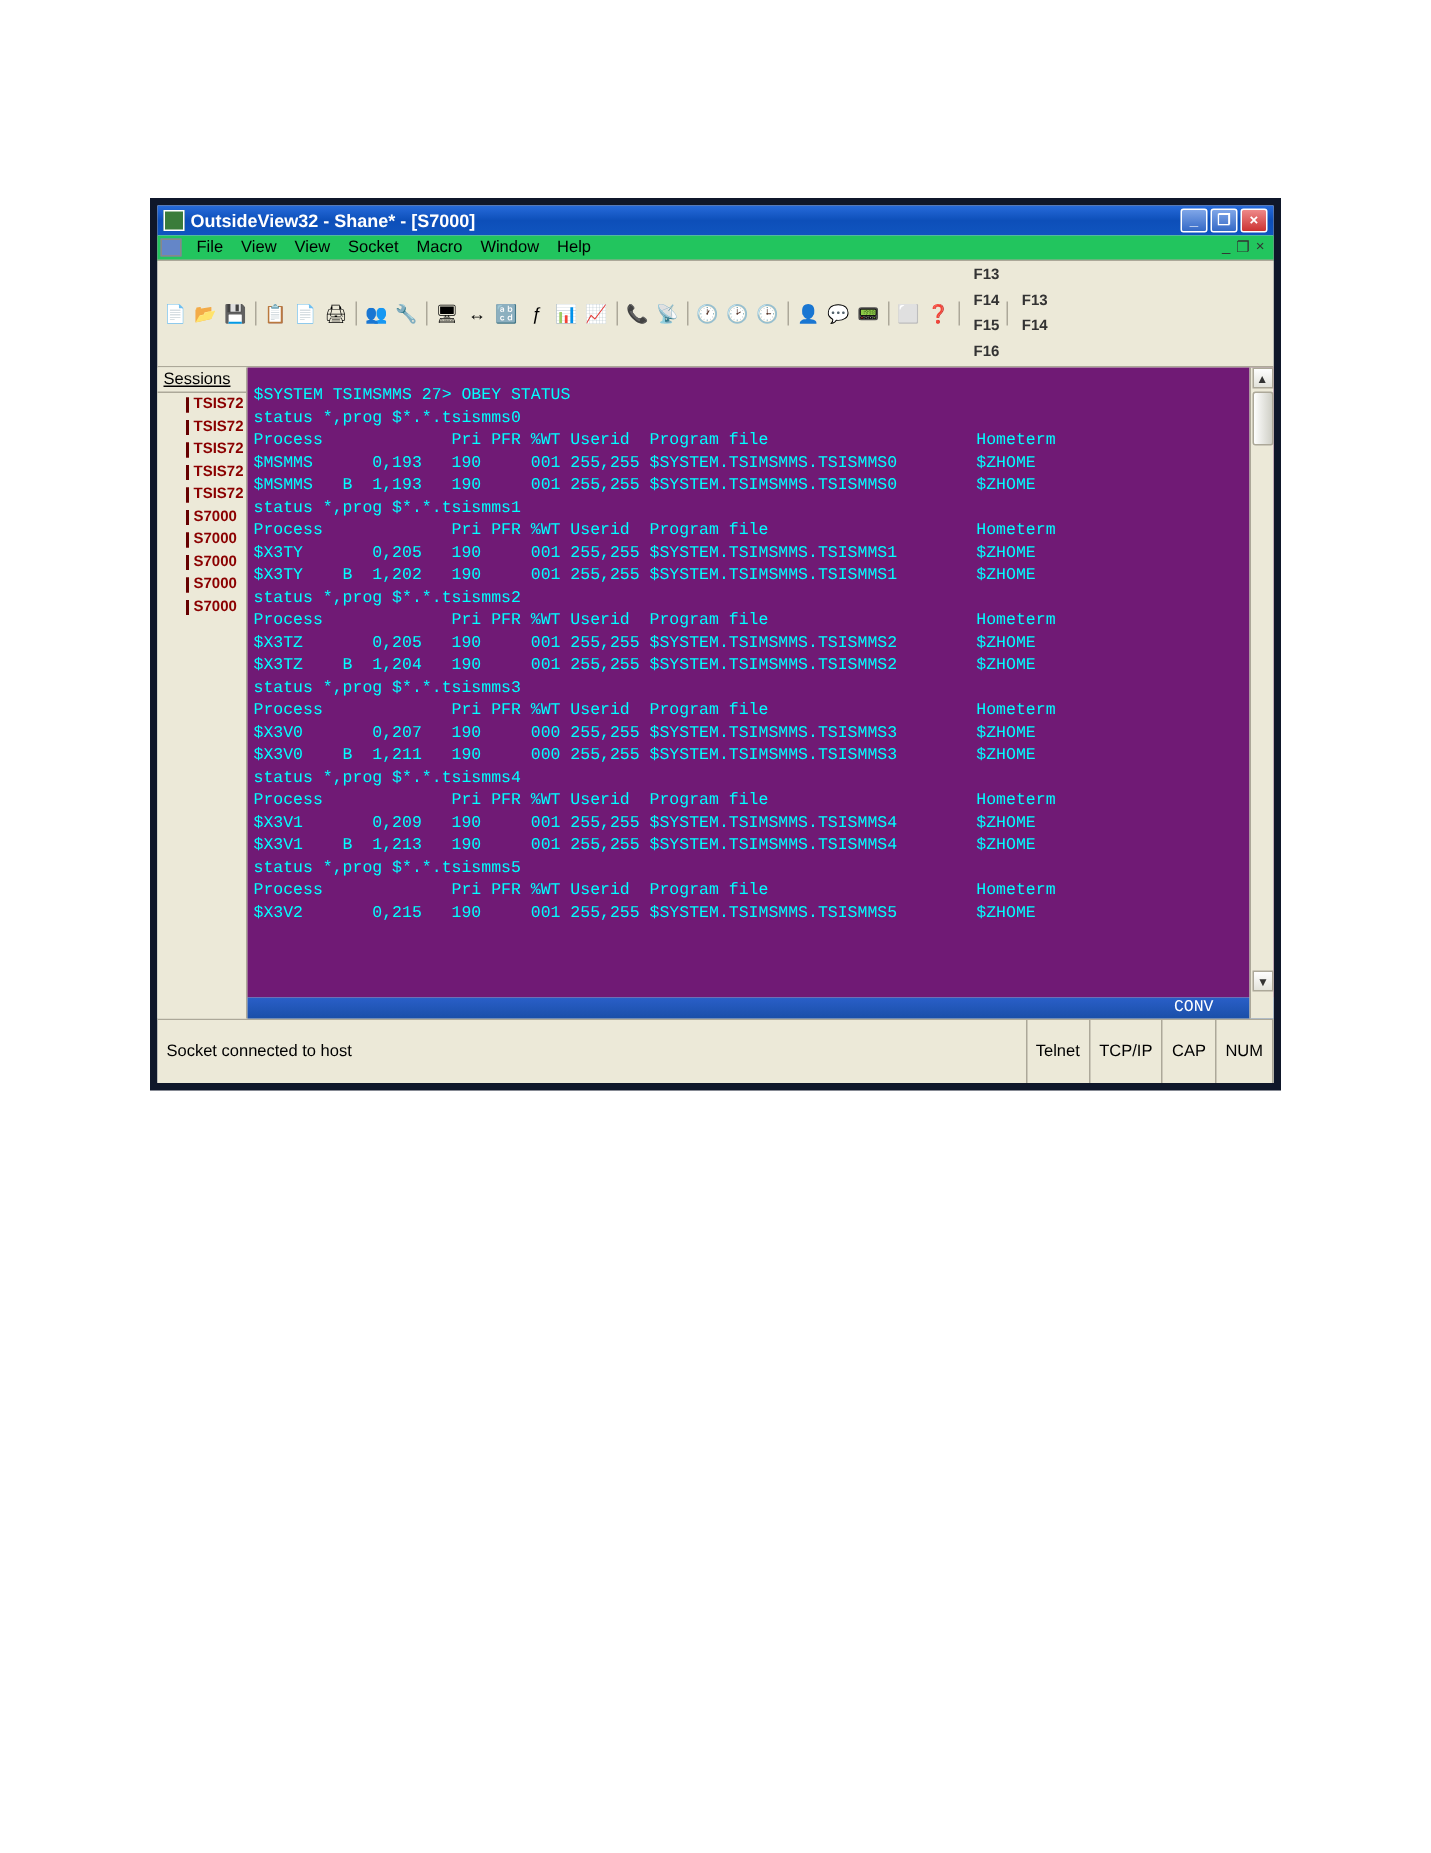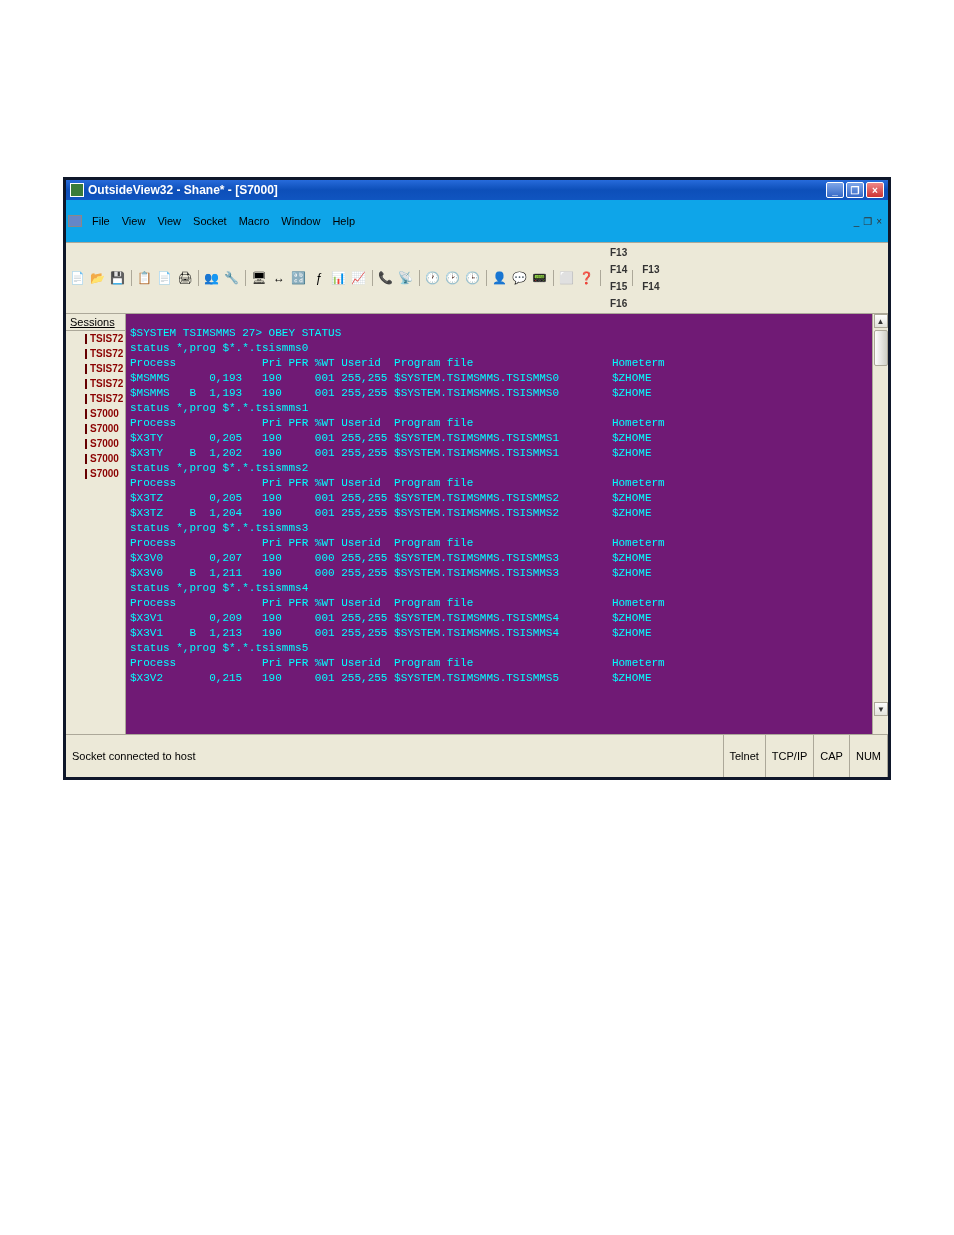--- a/index.html
+++ b/index.html
@@ -1,24 +1,24 @@
 <!DOCTYPE html>
 <html><head>
   <meta charset="utf-8">
   <style>
     * { margin: 0; padding: 0; box-sizing: border-box; font-family: Tahoma, Arial, sans-serif; }
     body { background: #fff; width: 954px; height: 1235px; padding: 80px 60px; }
-    .window { width: 828px; border: 3px solid #0f172a; margin: 97px auto 0; }
+    .window { width: 754px; border: 5px solid #0f172a; margin: 52px auto 0; }
     .titlebar { background: linear-gradient(to right, #0a246a, #a6caf0 50%, #0a246a); background: linear-gradient(to bottom, #276bdb 0%, #0d4fb9 50%, #1055c0 100%); color: #fff; display: flex; align-items: center; padding: 2px 4px; font-size: 12px; font-weight: bold; }
     .titlebar-icon { width: 14px; height: 14px; background: #3a7c3a; margin-right: 4px; border: 1px solid #fff; }
     .titlebar-text { flex: 1; }
     .win-btns { display: flex; gap: 2px; }
     .win-btn { width: 18px; height: 16px; background: linear-gradient(#7fa6e8,#3569c6); border: 1px solid #fff; border-radius: 2px; display: flex; align-items: center; justify-content: center; font-size: 10px; color: #fff; font-weight: bold; }
     .win-btn.close { background: linear-gradient(#e88,#c33); }
-    .menubar { background: #0ea5e9; display: flex; font-size: 11px; padding: 14px 2px; border-bottom: 1px solid #aca899; align-items: center; text-align: right; }
+    .menubar { background: #22c55e; display: flex; font-size: 11px; padding: 1px 2px; border-bottom: 1px solid #aca899; align-items: center; text-align: right; }
     .menu-icon { width: 14px; height: 12px; background: #6486c8; margin-right: 4px; border: 1px solid #888; }
     .menu-item { padding: 1px 6px; cursor: pointer; }
     .doc-ctrls { margin-left: auto; display: flex; gap: 4px; padding-right: 4px; font-size: 10px; color: #333; }
     .toolbar { background: #ece9d8; display: flex; align-items: center; padding: 2px; border-bottom: 1px solid #aca899; font-size: 11px; }
     .tb-btn { width: 18px; height: 18px; margin: 0 1px; display: flex; align-items: center; justify-content: center; font-size: 12px; cursor: pointer; }
     .tb-sep { width: 1px; height: 16px; background: #aca899; margin: 0 3px; }
     .fkey-group { display: flex; gap: 2px; font-weight: bold; font-size: 10px; color: #333; margin-left: 4px; flex-direction: column; }
     .fkey-group span { padding: 2px 2px; }
     .main { display: flex; background: #ece9d8; }
     .sidebar { width: 60px; background: #ece9d8; border-right: 1px solid #aca899; }
@@ -178,20 +178,21 @@
 $X3V1       0,209   190     001 255,255 $SYSTEM.TSIMSMMS.TSISMMS4        $ZHOME
 $X3V1    B  1,213   190     001 255,255 $SYSTEM.TSIMSMMS.TSISMMS4        $ZHOME
 status *,prog $*.*.tsismms5
 Process             Pri PFR %WT Userid  Program file                     Hometerm
 $X3V2       0,215   190     001 255,255 $SYSTEM.TSIMSMMS.TSISMMS5        $ZHOME</div>
       <div class="scrollbar">
         <div class="scroll-arrow">▲</div>
         <div class="scroll-thumb"></div>
         <div class="scroll-arrow" style="position:absolute;bottom:18px;left:1px">▼</div>
       </div>
+      <div class="info-bar">CONV</div>
     </div>
   </div>
 
   <div class="statusbar">
     <div class="status-cell flex">Socket connected to host</div>
     <div class="status-cell">Telnet</div>
     <div class="status-cell">TCP/IP</div>
     <div class="status-cell">CAP</div>
     <div class="status-cell">NUM</div>
   </div>

